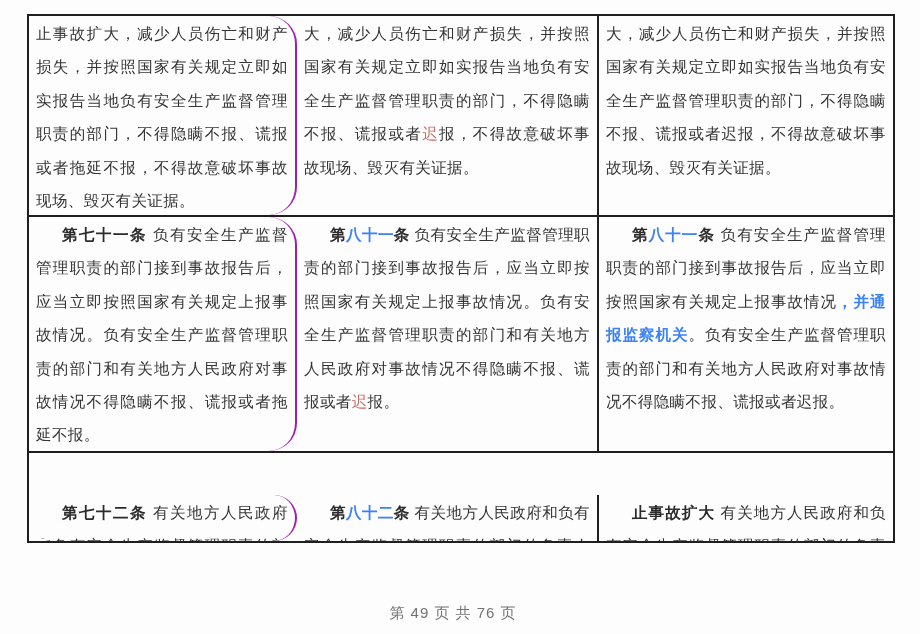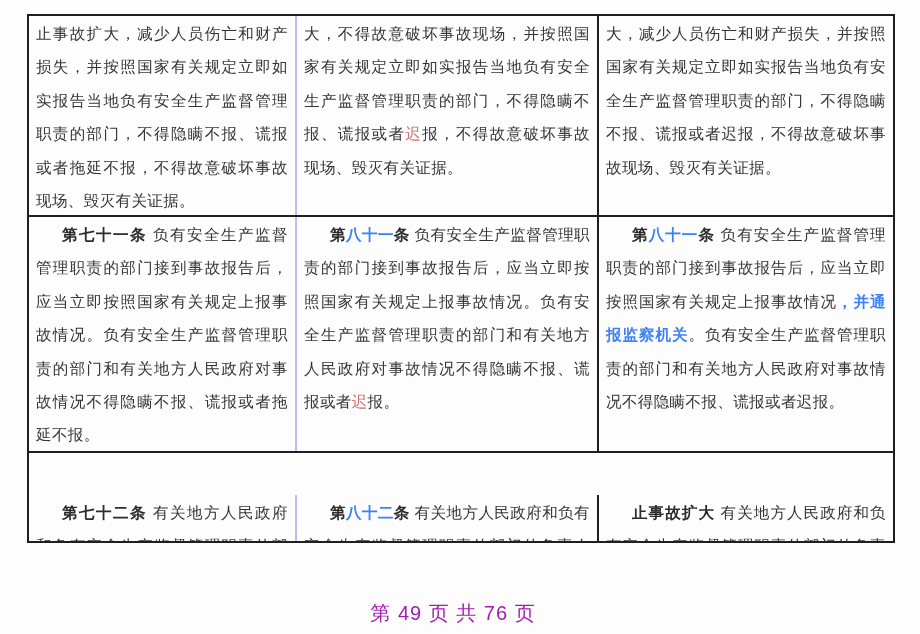--- a/index.html
+++ b/index.html
@@ -23,46 +23,46 @@
   .cell{
     box-sizing:border-box;
     overflow:hidden;
     padding:1px 7px 0 7px;
     font-size:15.5px;
     line-height:33.4px;
     color:#343434;
     text-align:justify;
     letter-spacing:0.4px;
   }
-  .c1{flex:0 0 268px;border-right:2px solid #c4b5fd;}
+  .c1{flex:0 0 268px;border-right:2px solid #a21caf;border-radius:28px;}
   .c2{flex:0 0 302px;border-right:2px solid #1f1f1f;}
   .c3{flex:1 1 auto;}
   .ind{text-indent:26px;}
   .run-n{font-weight:400;color:#343434;}
   .run-b{font-weight:700;color:#2b2b2b;}
   .run-r{font-weight:400;color:#c96e66;}
   .run-rb{font-weight:700;color:#3b82f6;}
   .footer{
     position:absolute;left:0;right:14px;top:603px;
     text-align:center;
-    font-size:20px;line-height:20px;
-    color:#a21caf;
+    font-size:15px;line-height:20px;
+    color:#737373;
     letter-spacing:1px;
   }
 </style>
 </head>
 <body>
 
 <div class="page">
 
   <div class="law-table">
 
     <div class="trow" style="height:199px">
       <div class="cell c1"><span class="run-n">止事故扩大，减少人员伤亡和财产损失，并按照国家有关规定立即如实报告当地负有安全生产监督管理职责的部门，不得隐瞒不报、谎报或者拖延不报，不得故意破坏事故现场、毁灭有关证据。</span></div>
-      <div class="cell c2"><span class="run-n">大，不得故意破坏事故现场，并按照国家有关规定立即如实报告当地负有安全生产监督管理职责的部门，不得隐瞒不报、谎报或者</span><span class="run-r">迟</span><span class="run-n">报，不得故意破坏事故现场、毁灭有关证据。</span></div>
+      <div class="cell c2"><span class="run-n">大，减少人员伤亡和财产损失，并按照国家有关规定立即如实报告当地负有安全生产监督管理职责的部门，不得隐瞒不报、谎报或者</span><span class="run-r">迟</span><span class="run-n">报，不得故意破坏事故现场、毁灭有关证据。</span></div>
       <div class="cell c3"><span class="run-n">大，减少人员伤亡和财产损失，并按照国家有关规定立即如实报告当地负有安全生产监督管理职责的部门，不得隐瞒不报、谎报或者迟报，不得故意破坏事故现场、毁灭有关证据。</span></div>
     </div>
 
     <div class="trow" style="height:234px">
       <div class="cell c1 ind"><span class="run-b">第七十一条</span><span class="run-n"> 负有安全生产监督管理职责的部门接到事故报告后，应当立即按照国家有关规定上报事故情况。负有安全生产监督管理职责的部门和有关地方人民政府对事故情况不得隐瞒不报、谎报或者拖延不报。</span></div>
       <div class="cell c2 ind"><span class="run-b">第</span><span class="run-rb">八十一</span><span class="run-b">条</span><span class="run-n"> 负有安全生产监督管理职责的部门接到事故报告后，应当立即按照国家有关规定上报事故情况。负有安全生产监督管理职责的部门和有关地方人民政府对事故情况不得隐瞒不报、谎报或者</span><span class="run-r">迟</span><span class="run-n">报。</span></div>
       <div class="cell c3 ind"><span class="run-b">第</span><span class="run-rb">八十一</span><span class="run-b">条</span><span class="run-n"> 负有安全生产监督管理职责的部门接到事故报告后，应当立即按照国家有关规定上报事故情况</span><span class="run-rb">，并通报监察机关</span><span class="run-n">。负有安全生产监督管理职责的部门和有关地方人民政府对事故情况不得隐瞒不报、谎报或者迟报。</span></div>
     </div>
 
     <div class="trow last">

